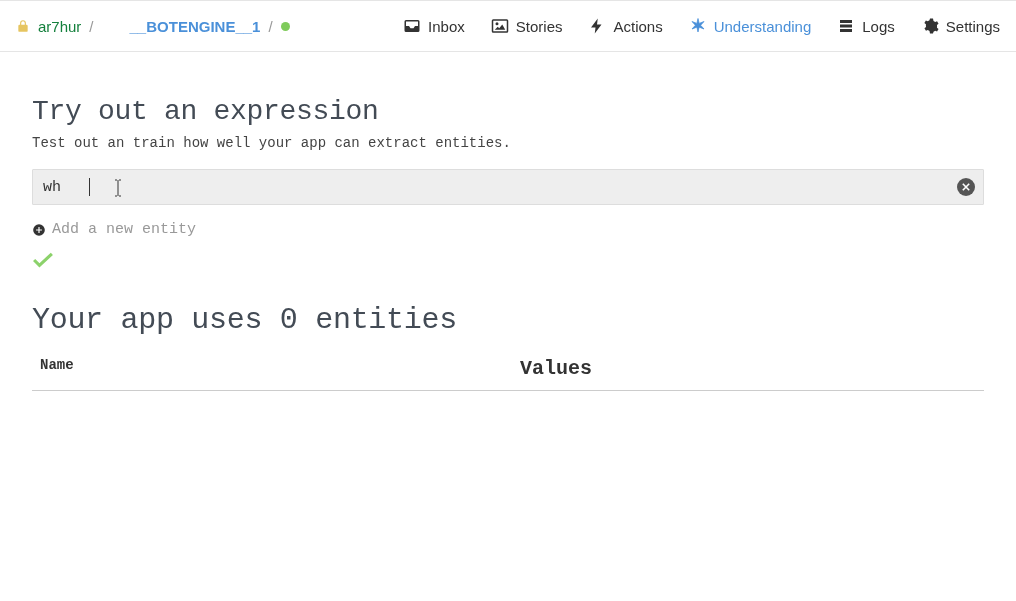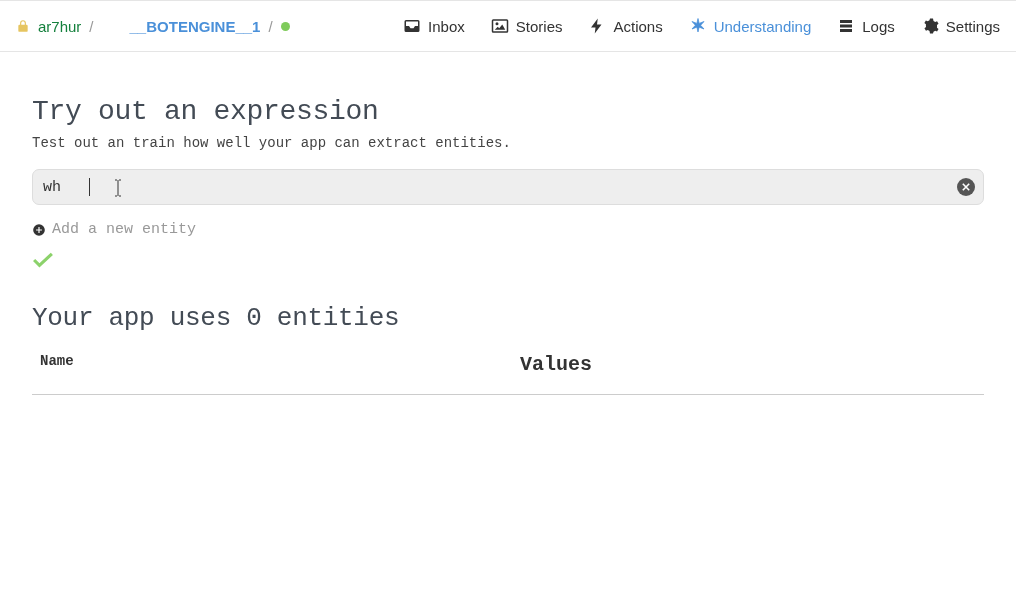--- a/index.html
+++ b/index.html
@@ -61,21 +61,21 @@
     }
     p.subtitle {
       font-size: 14px;
       color: #444;
       margin-bottom: 18px;
     }
     .expr-box {
       position: relative;
       background: #eeeeee;
       border: 1px solid #ddd;
-      border-radius: 7px;
+      border-radius: 1px;
       height: 36px;
       display: flex;
       align-items: center;
       padding: 0 20px 0 10px;
       margin-bottom: 16px;
     }
     .expr-box input {
       width: 100%;
       border: none;
       background: transparent;
@@ -124,30 +124,30 @@
     }
     .add-row .plus svg { width: 14px; height: 14px; fill: #333; }
     .add-row span.label { color: #999; font-size: 15px; }
     .check {
       margin-bottom: 30px;
       cursor: pointer;
       width: 24px;
     }
     .check svg { width: 22px; height: 16px; stroke: #8CD26B; stroke-width: 3.5; fill: none; }
     h2.section {
-      font-size: 26px;
+      font-size: 30px;
       font-weight: 400;
       color: #434b55;
       letter-spacing: -0.3px;
       margin-bottom: 20px;
     }
     .table-head {
       display: flex;
       border-bottom: 1px solid #ccc;
-      padding: 0 8px 18px 8px;
+      padding: 0 8px 10px 8px;
     }
     .table-head .col-name {
       width: 480px;
       font-size: 14px;
       font-weight: 700;
       color: #333;
     }
     .table-head .col-values {
       font-size: 20px;
       font-weight: 700;

